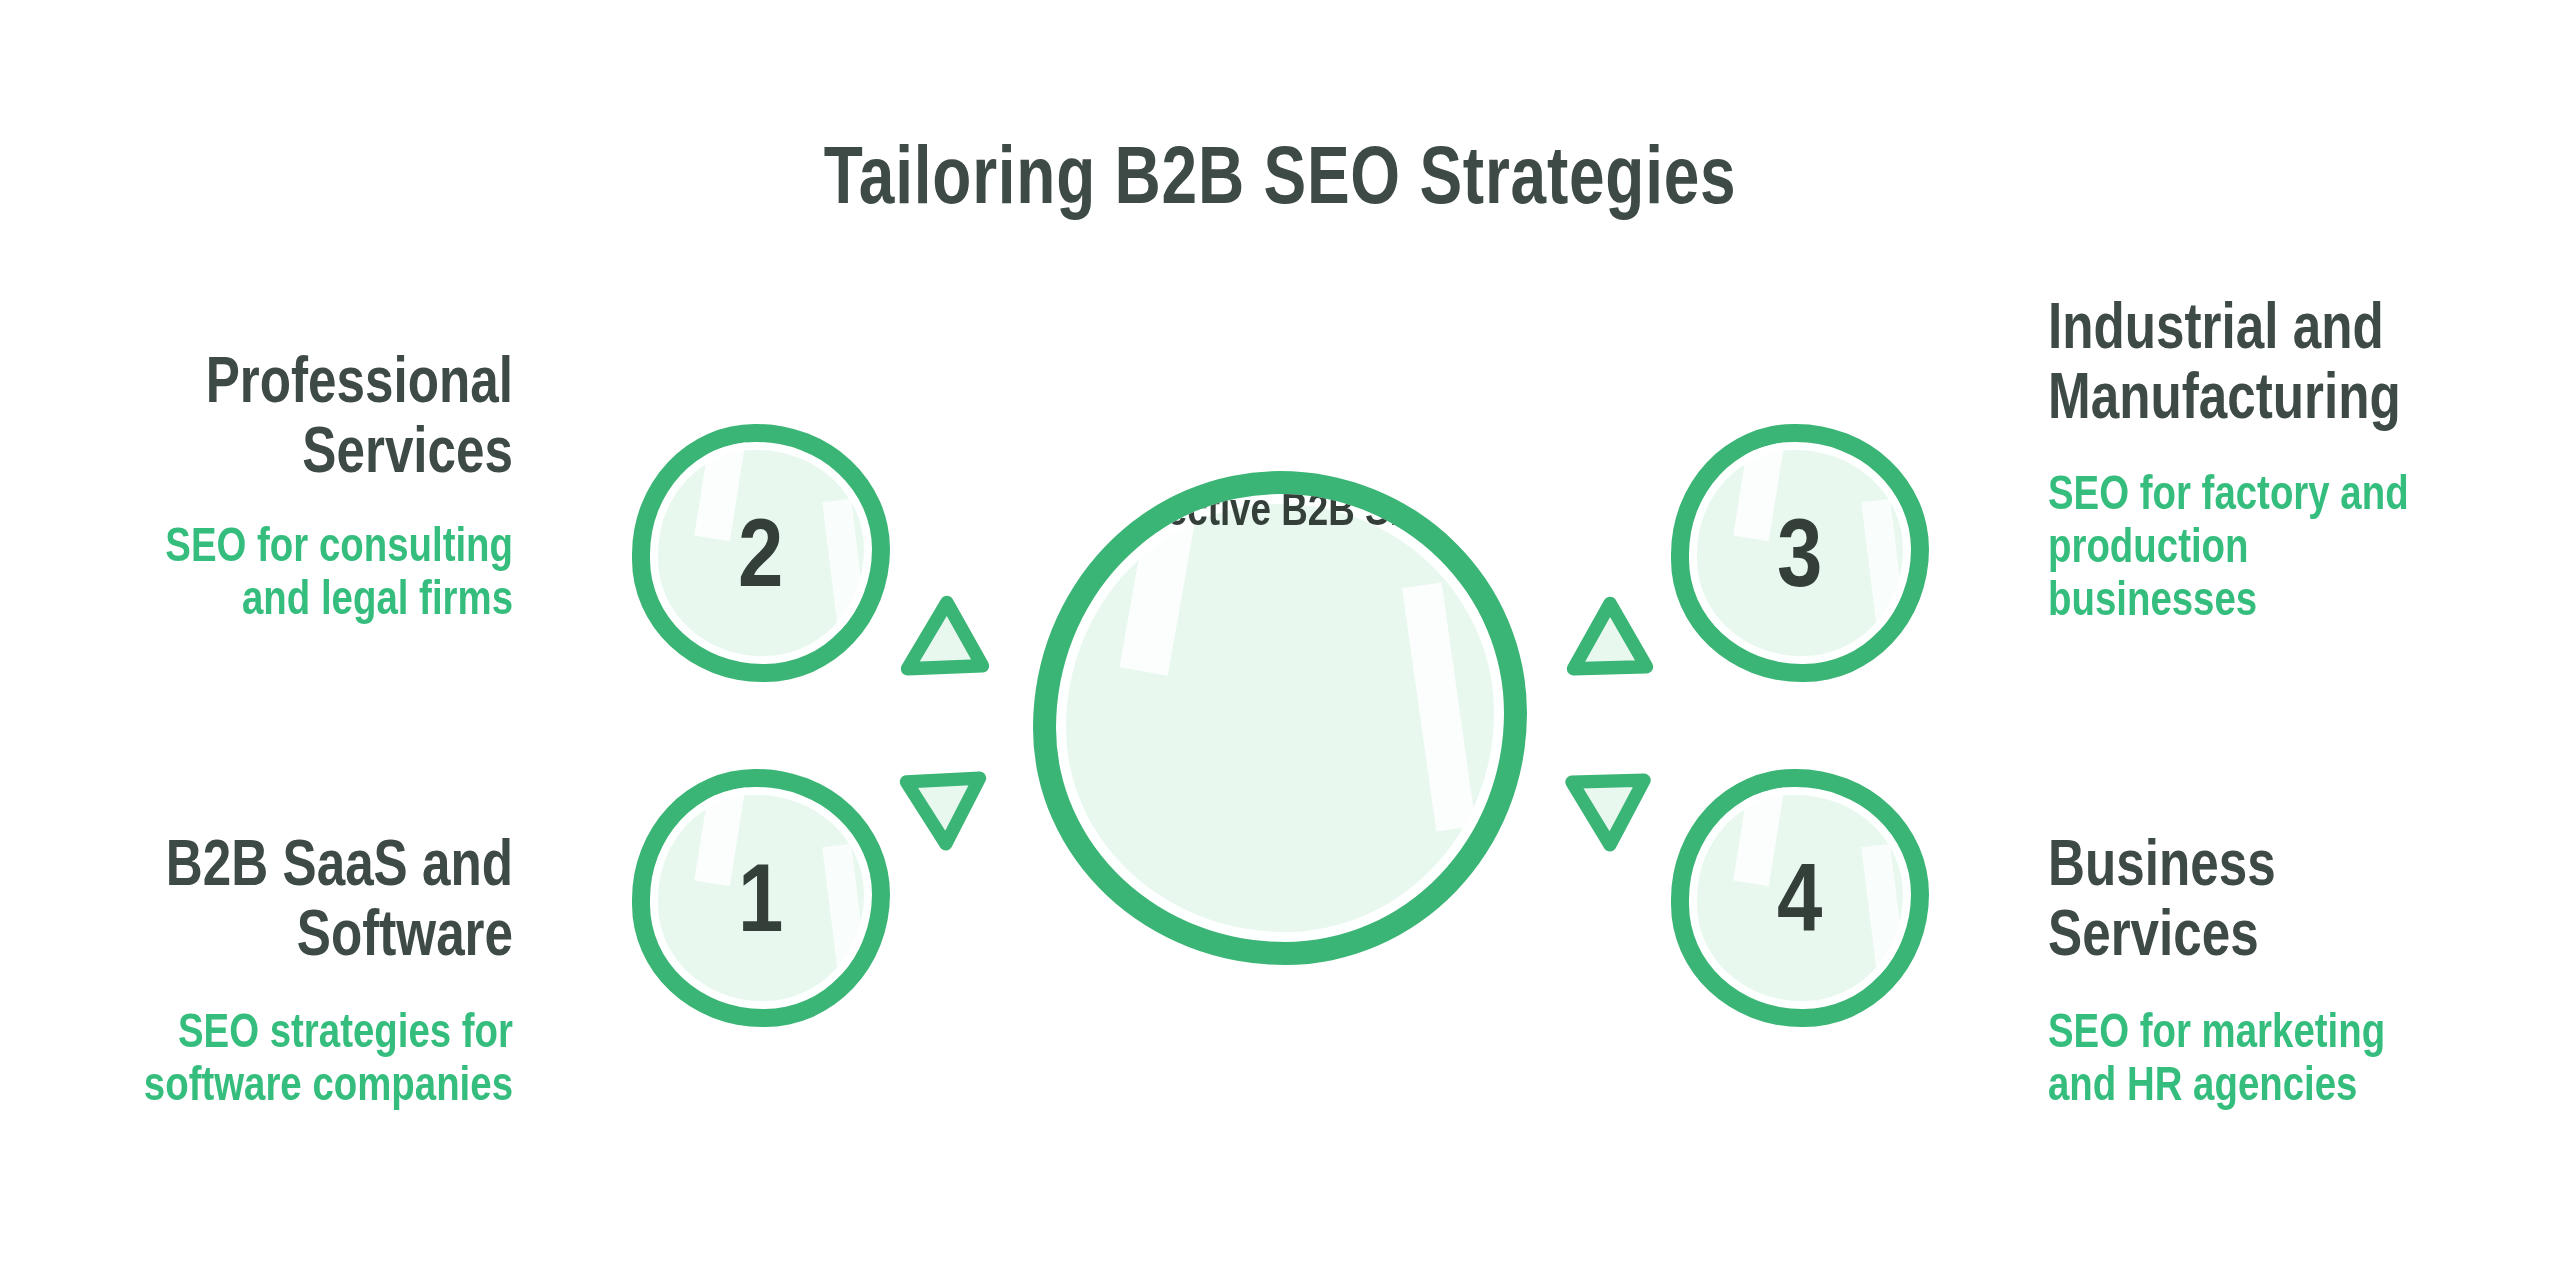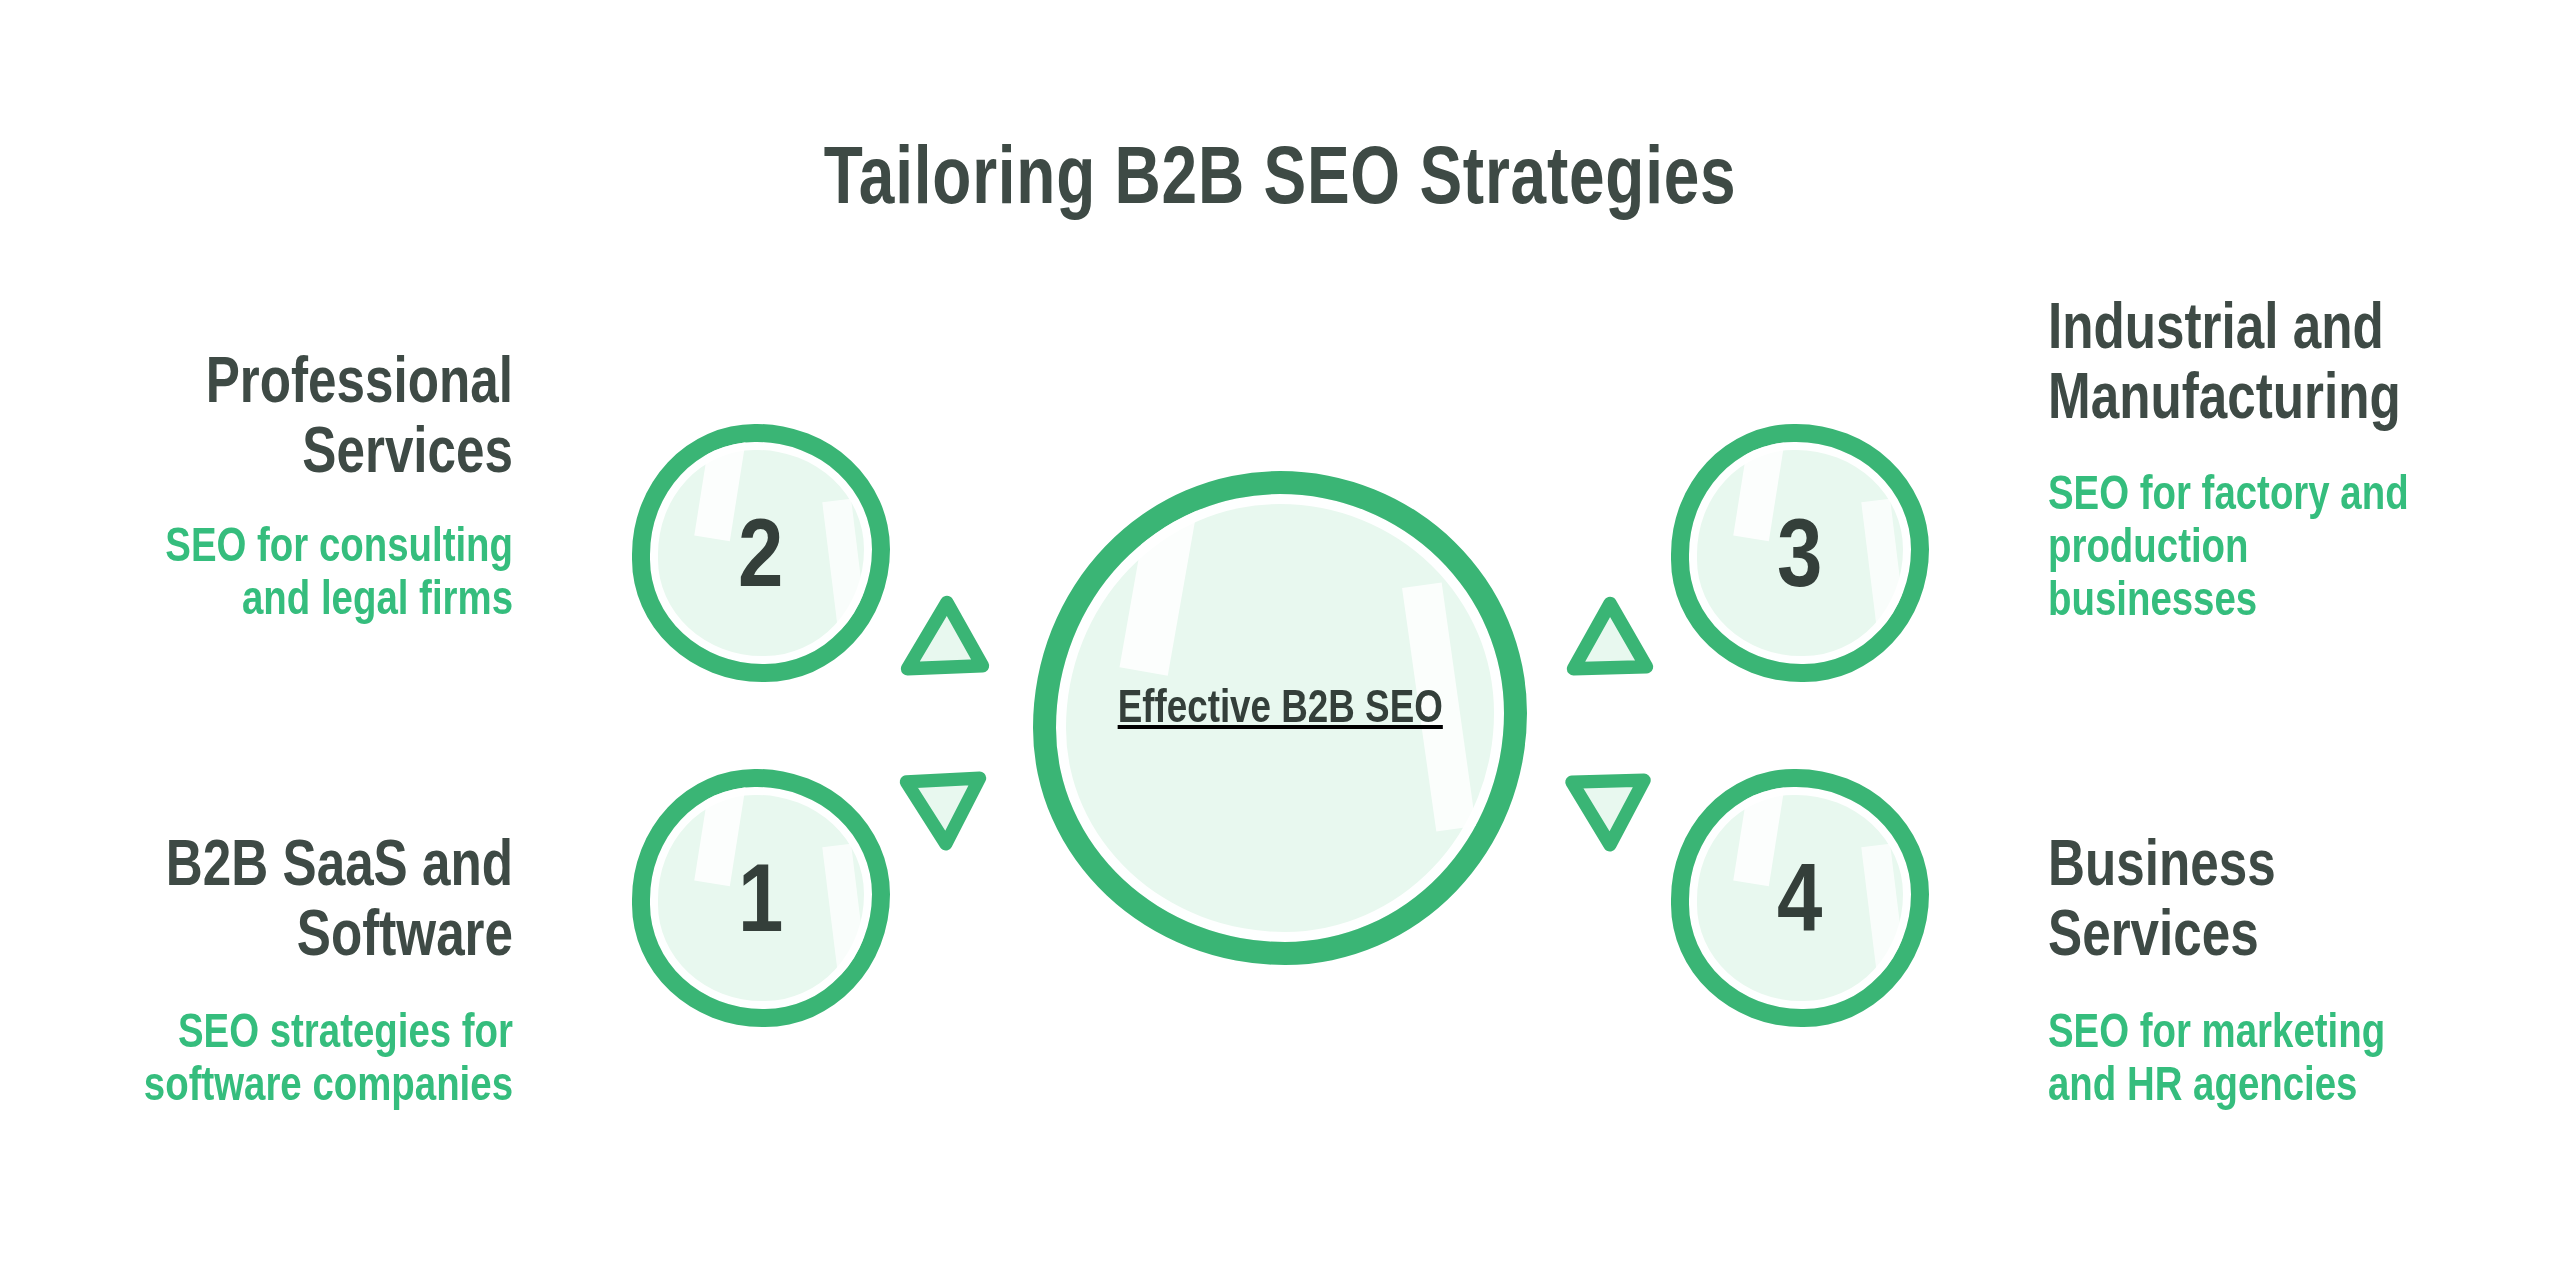--- a/index.html
+++ b/index.html
@@ -48,21 +48,21 @@
     transform:scaleX(0.85);}
   .node-2{left:632px;top:424px;}
   .node-1{left:632px;top:769px;}
   .node-3{left:1671px;top:424px;}
   .node-4{left:1671px;top:769px;}
 
   .center-node{position:absolute;left:1033px;top:471px;width:494px;height:494px;
     background:var(--fill-mint);border:23px solid var(--accent-green);
     border-radius:50% 50% 49% 51% / 52% 49% 51% 48%;
     box-shadow:inset 0 0 0 10px rgba(255,255,255,0.95);
-    display:flex;align-items:center;justify-content:center;overflow:hidden;text-decoration:underline;}
+    display:flex;justify-content:center;overflow:hidden;}
   .center-node::before{content:"";position:absolute;left:18%;top:-6%;width:11%;height:46%;
     background:#fff;opacity:.85;transform:rotate(10deg);}
   .center-node::after{content:"";position:absolute;right:10%;top:20%;width:9%;height:55%;
     background:#fff;opacity:.8;transform:rotate(-8deg);}
   .center-node .label{position:relative;z-index:2;font-size:46px;font-weight:bold;color:#343f3a;
     transform:scaleX(0.8) translateY(-12px);white-space:pre-line;text-align:center;}
 
   
   .tri{position:absolute;}
   .tri-lu{left:897px;top:590px;}

